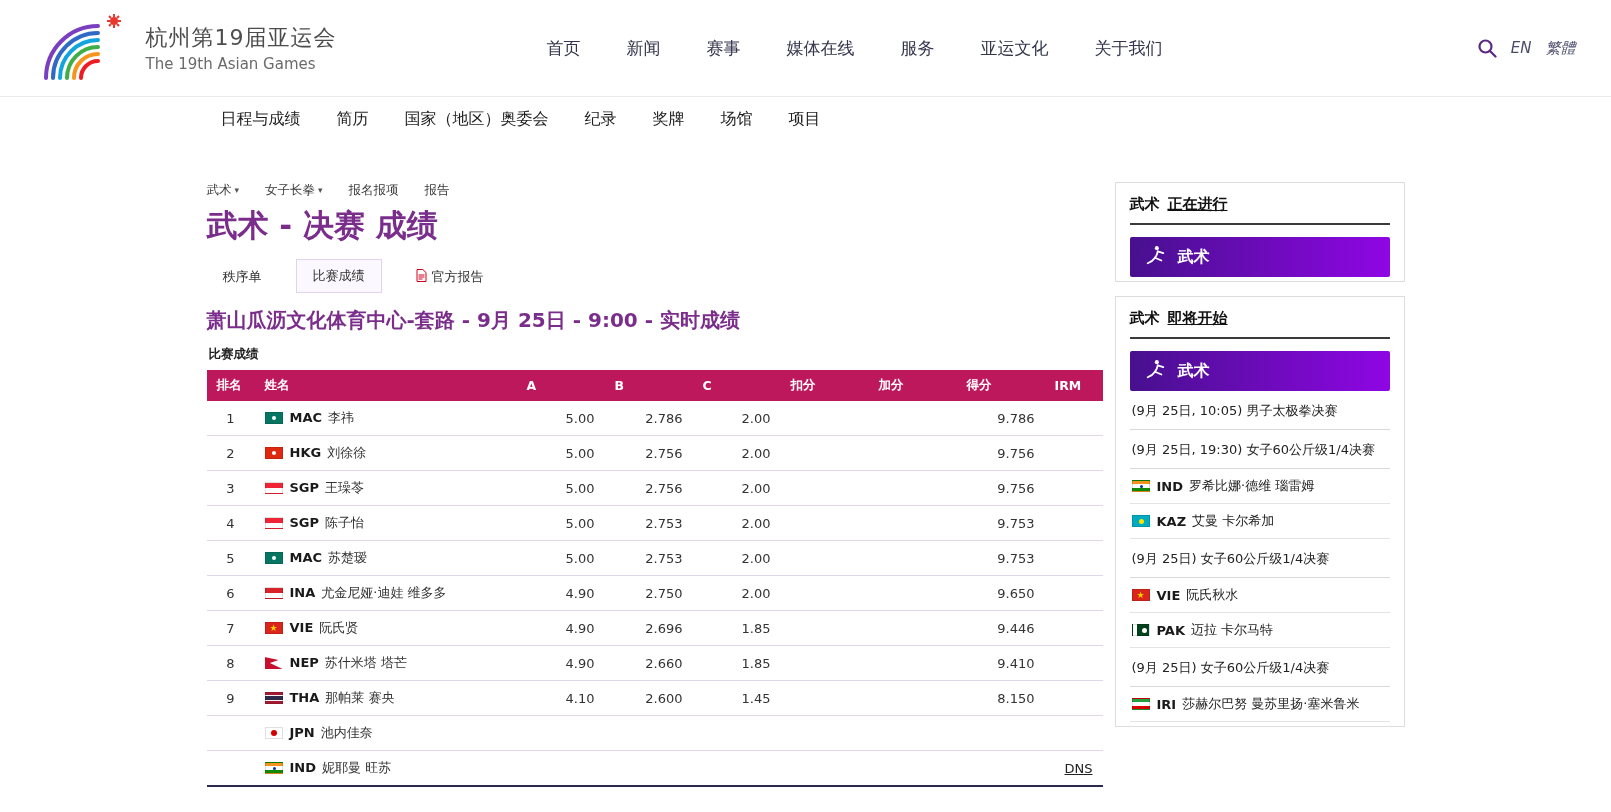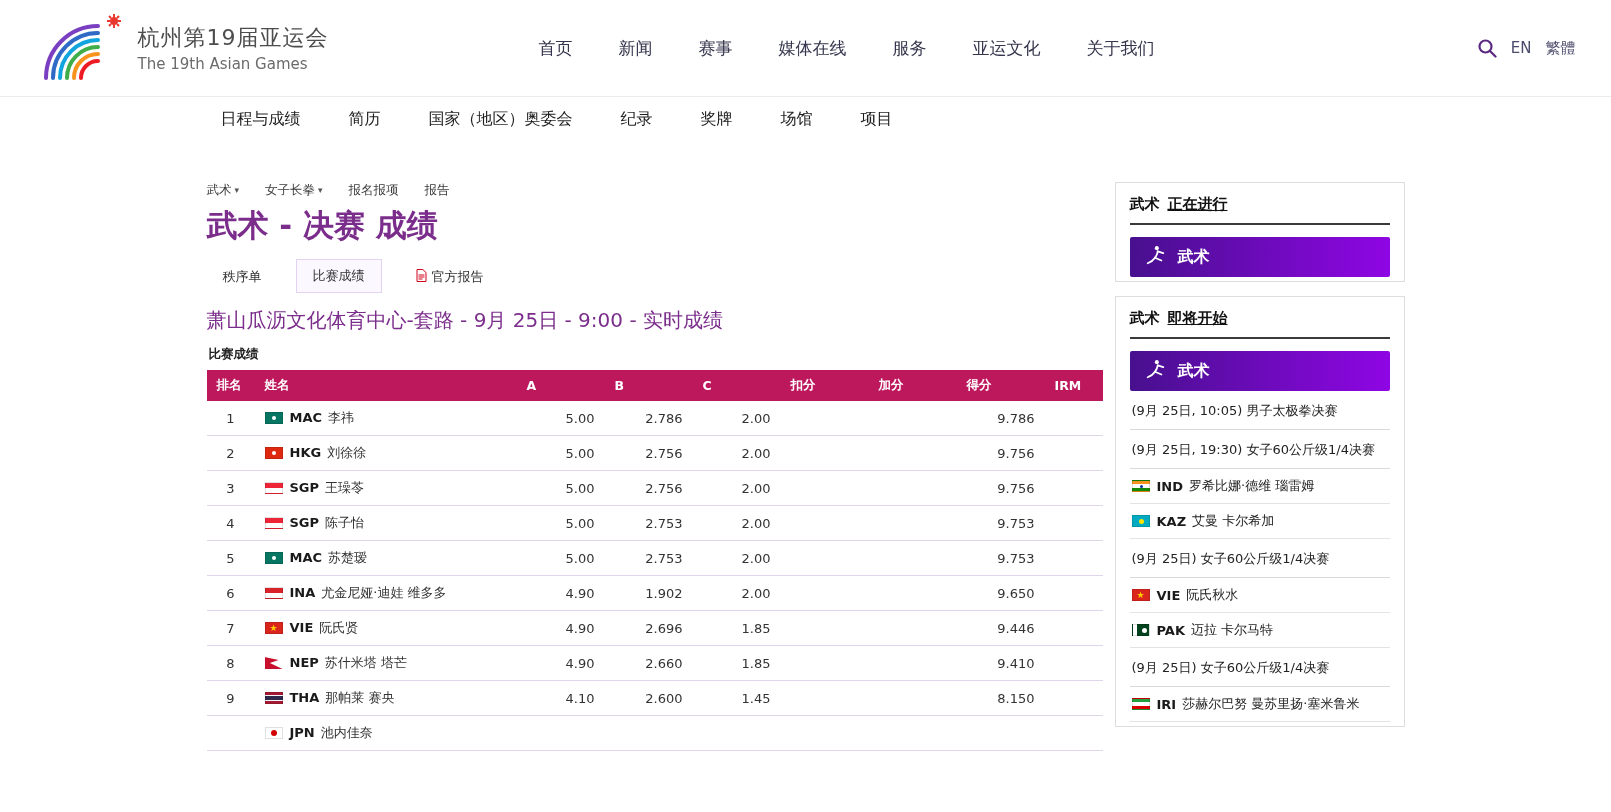--- a/index.html
+++ b/index.html
@@ -8,50 +8,50 @@
     width:1611px; height:812px; overflow:hidden;
     background:#fff; color:#333;
     font-family:"DejaVu Sans","Liberation Sans",sans-serif;
     font-size:13px;
   }
   .container { width:1198px; margin:0 auto; }
 
   
   .site-header { height:97px; border-bottom:1px solid #ececec; background:#fff; }
   .header-inner { width:1540px; margin:0 auto; height:100%; display:flex; align-items:center; }
-  .logo { display:flex; align-items:center; gap:6px; cursor:pointer; }
+  .logo { display:flex; align-items:center; gap:14px; cursor:pointer; }
   .logo-cn { font-size:22px; color:#4d4d4d; letter-spacing:1px; }
   .logo-en { font-size:15px; color:#6b6b6b; margin-top:2px; }
   .main-nav { display:flex; gap:46px; margin-left:210px; flex:1; }
   .nav-item { font-size:17px; color:#35354d; cursor:pointer; text-decoration:none; white-space:nowrap; }
   .header-right { display:flex; align-items:center; gap:14px; margin-left:auto; }
   .search-btn { cursor:pointer; display:inline-flex; align-items:center; }
-  .lang { font-size:15px; color:#4a4a6a; cursor:pointer; }
+  .lang { font-size:15px; color:#4a4a6a; cursor:pointer;font-style:italic; }
 
   
   .subnav-row { background:#fff; }
-  .subnav { display:flex; gap:48px; padding:12px 0 10px 14px; }
+  .subnav { display:flex; gap:36px; padding:12px 0 10px 14px; }
   .subnav-item { font-size:16px; color:#1e1e1e; cursor:pointer; white-space:nowrap; }
 
   
   .layout { display:flex; gap:12px; padding-top:42px; align-items:flex-start; }
   .content { width:896px; }
   .sidebar { width:290px; }
 
   
   .breadcrumb { display:flex; gap:26px; font-size:12.5px; color:#3c3c3c; margin-bottom:6px; }
   .bc-item { cursor:pointer; white-space:nowrap; }
   .bc-caret { font-size:9px; color:#555; margin-left:3px; vertical-align:1px; }
 
   
   .page-title { font-size:31px; font-weight:600; color:#7b2d8b; margin:4px 0 12px; }
   .tabs { display:flex; align-items:flex-end; gap:18px; margin-bottom:14px; }
   .tab { font-size:13px; color:#333; padding:7px 16px; cursor:pointer; display:flex; align-items:center; gap:5px; }
   .tab.active { background:#fbf8ff; border:1px solid #e2d4f0; }
-  .session-title { font-size:20px; font-weight:400; color:#7b2d8b; margin:6px 0 12px; }
+  .session-title { font-size:20px; font-weight:700; color:#7b2d8b; margin:6px 0 12px; }
 
   
   .section-label { font-size:12.5px; font-weight:bold; color:#222; margin:0 0 7px 2px; }
   table.results { width:100%; border-collapse:collapse; font-size:13px; }
   table.results th {
     background:#be185d; color:#fff; font-weight:bold; font-size:12.5px;
     padding:7px 10px; text-align:left; white-space:nowrap;
   }
   table.results td { padding:8px 10px; border-bottom:1px solid #e0d6ec; color:#333; }
   table.results tr.last td { border-bottom:2px solid #2a2a4a; }
@@ -253,21 +253,21 @@
               <td class="c4">2.00</td>
               <td class="c5"></td>
               <td class="c6"></td>
               <td class="c7">9.753</td>
               <td class="c8"></td>
             </tr>
             <tr>
               <td class="c0">6</td>
               <td class="c1"><span class="flag flag-INA"></span><span class="noc">INA</span><span>尤金尼娅·迪娃 维多多</span></td>
               <td class="c2">4.90</td>
-              <td class="c3">1.902</td>
+              <td class="c3">2.750</td>
               <td class="c4">2.00</td>
               <td class="c5"></td>
               <td class="c6"></td>
               <td class="c7">9.650</td>
               <td class="c8"></td>
             </tr>
             <tr>
               <td class="c0">7</td>
               <td class="c1"><span class="flag flag-VIE"></span><span class="noc">VIE</span><span>阮氏贤</span></td>
               <td class="c2">4.90</td>
@@ -303,20 +303,31 @@
             <tr>
               <td class="c0"></td>
               <td class="c1"><span class="flag flag-JPN"></span><span class="noc">JPN</span><span>池内佳奈</span></td>
               <td class="c2"></td>
               <td class="c3"></td>
               <td class="c4"></td>
               <td class="c5"></td>
               <td class="c6"></td>
               <td class="c7"></td>
               <td class="c8"></td>
+            </tr>
+            <tr class="last">
+              <td class="c0"></td>
+              <td class="c1"><span class="flag flag-IND"></span><span class="noc">IND</span><span>妮耶曼 旺苏</span></td>
+              <td class="c2"></td>
+              <td class="c3"></td>
+              <td class="c4"></td>
+              <td class="c5"></td>
+              <td class="c6"></td>
+              <td class="c7"></td>
+              <td class="c8"><span class="dns">DNS</span></td>
             </tr>
           </tbody>
       </table>
     </div>
 
   </main>
 
   <aside class="sidebar">
     <section class="side-box">
         <div class="side-head">

